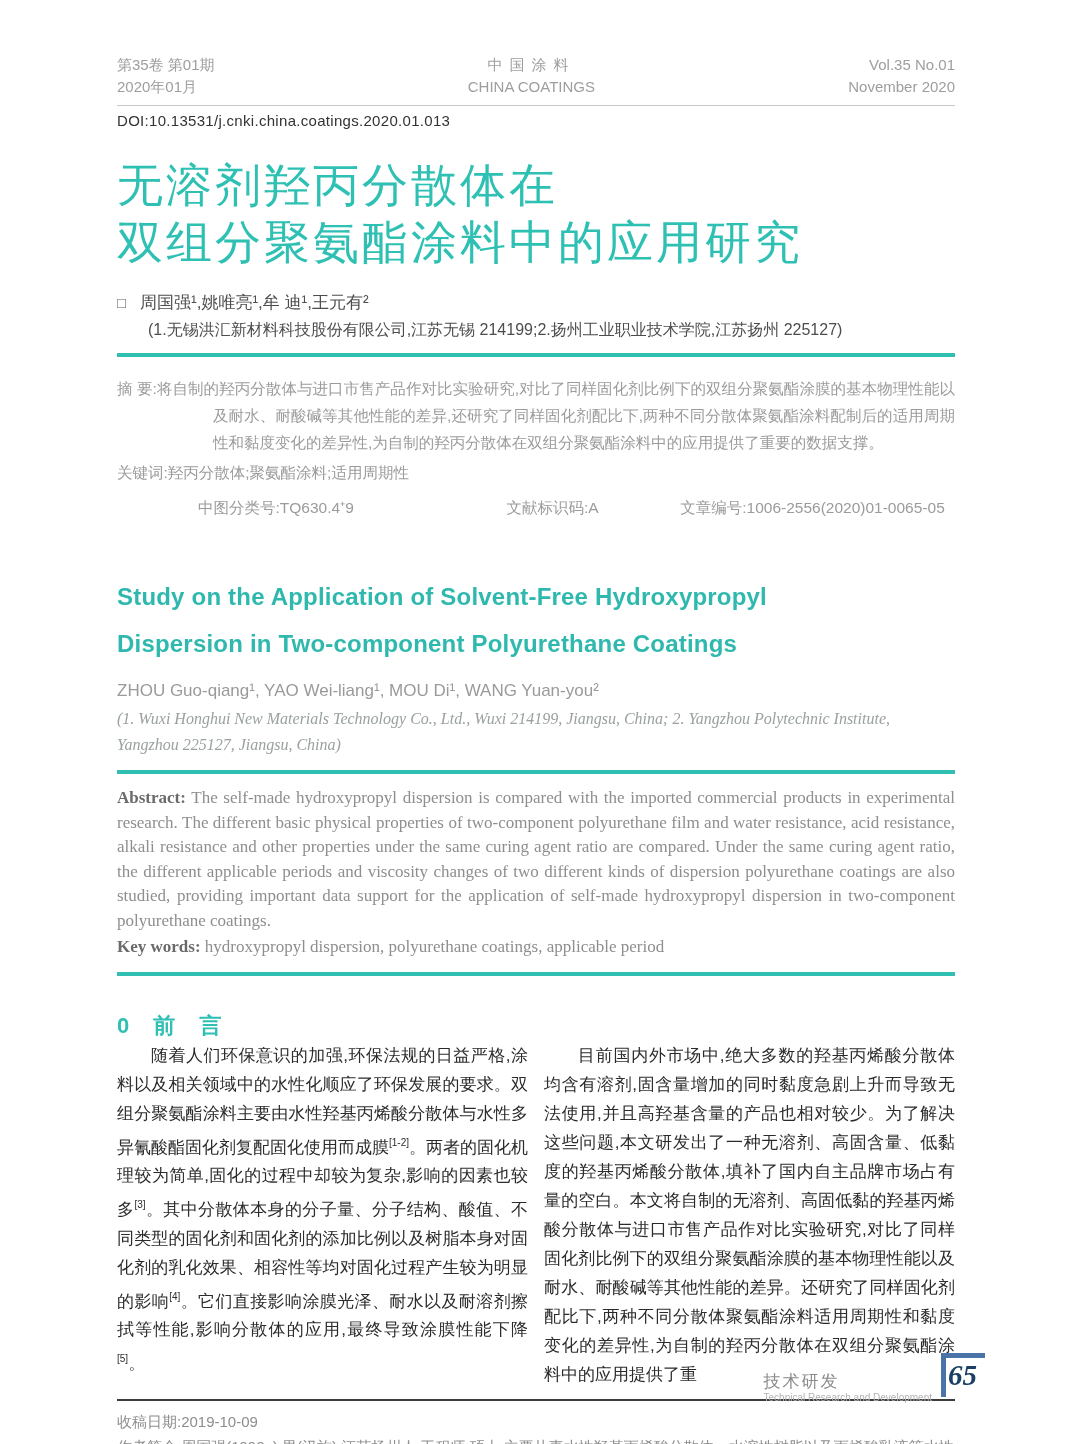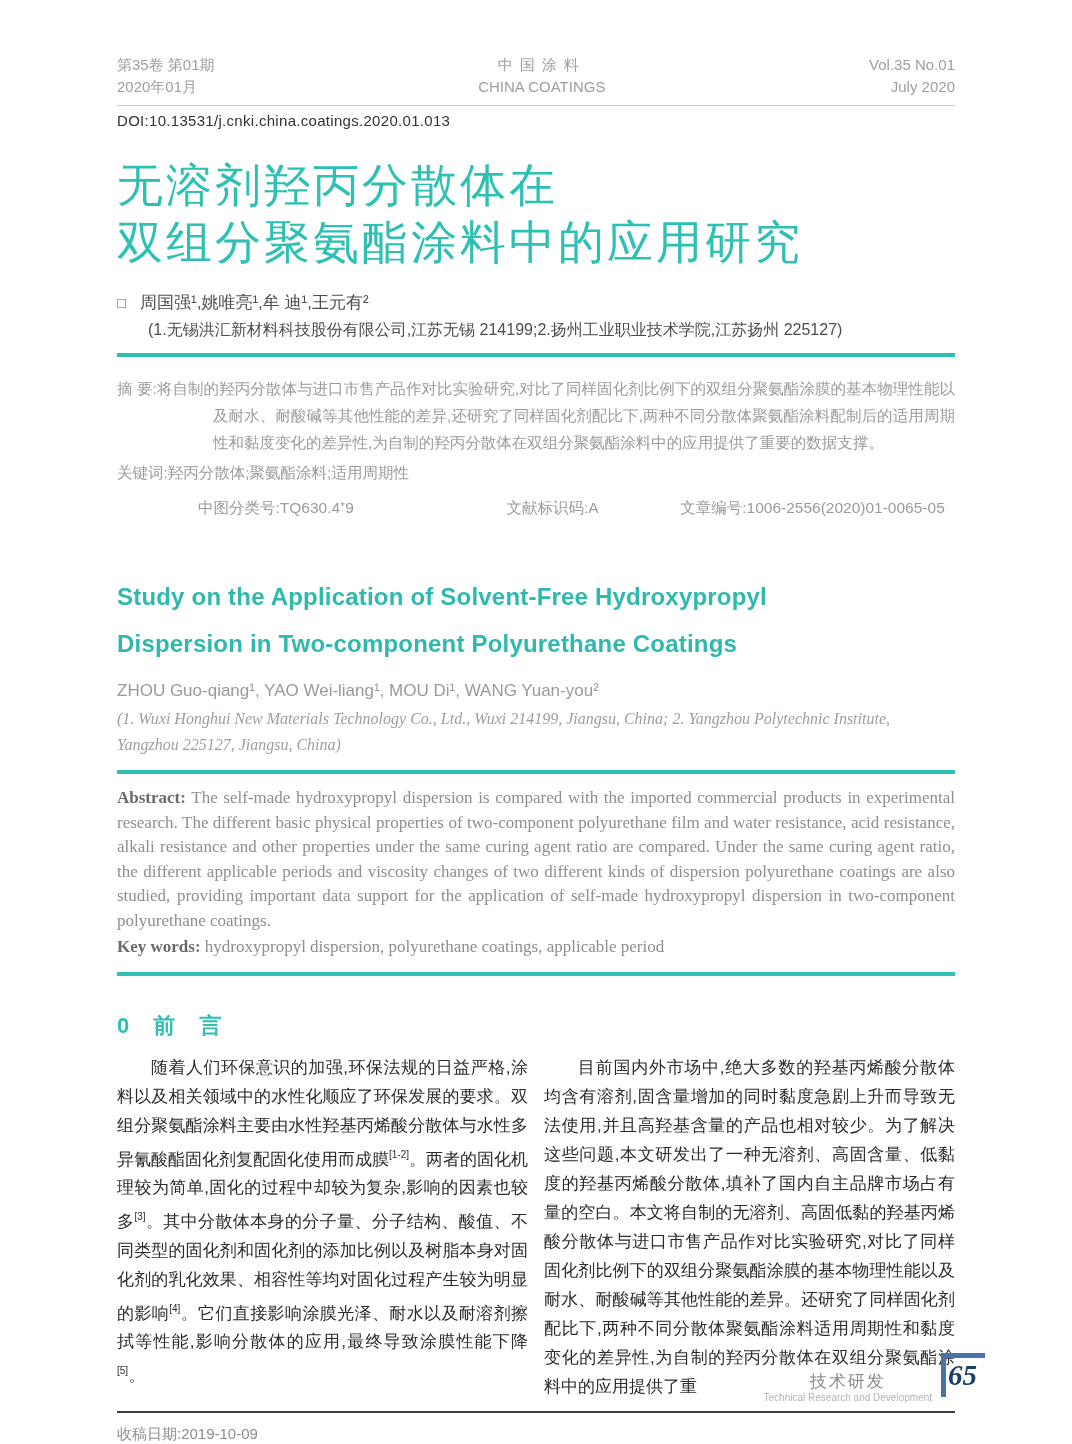--- a/index.html
+++ b/index.html
@@ -34,31 +34,31 @@
   .clc-row{display:grid;grid-template-columns:318px 235px auto;margin-top:8px;color:#9b9b9b;font-size:15.5px;text-align:center;}
   
   .en-title{margin-top:52px;color:#2fb9ae;font-weight:bold;font-size:24px;line-height:47px;letter-spacing:.2px;}
   .en-authors{margin-top:14px;font-size:17px;color:#9a9a9a;}
   .en-affil{margin-top:5px;font-family:"Liberation Serif",serif;font-style:italic;font-size:16px;line-height:26px;color:#9aa0a0;}
   .en-abs{margin-top:12px;font-family:"Liberation Serif",serif;font-size:17px;line-height:24.5px;color:#8e8e8e;text-align:justify;}
   .en-abs b{color:#6a6a6a;}
   .en-kw{margin-top:2px;}
   
   .sec-head{margin-top:35px;color:#2fbfb3;font-weight:bold;font-size:22px;letter-spacing:9px;}
-  .columns{display:flex;gap:16px;margin-top:12px;}
+  .columns{display:flex;gap:16px;}
   .col{flex:1;min-width:0;}
   .col p{margin:0;font-size:17px;line-height:29px;color:#2b2b2b;text-align:justify;text-indent:2em;}
   .col p sup{font-size:10px;color:#2b2b2b;}
   
   .foot-rule{border:none;border-top:2px solid #3c3c3c;margin:10px 0 0 0;}
   .footnotes{margin-top:8px;color:#8d8d8d;font-size:15px;line-height:25px;}
   .footnotes div{margin:0;}
   
   .page-footer{position:absolute;right:87px;bottom:40px;display:flex;align-items:flex-start;}
-  .pf-text{text-align:center;margin-right:9px;margin-top:20px;}
+  .pf-text{text-align:left;margin-right:9px;margin-top:20px;}
   .pf-text .cn{color:#8a8a8a;font-size:17px;letter-spacing:2px;line-height:18px;}
   .pf-text .en{color:#b3b3b3;font-size:10px;line-height:13px;}
   .pf-badge{border-top:5px solid #4a74a8;border-left:5px solid #4a74a8;padding:1px 8px 6px 2px;}
   .pf-badge .num{font-family:"Liberation Serif",serif;font-style:italic;font-weight:bold;font-size:29px;color:#1c3f66;line-height:32px;}
 </style>
 </head>
 <body>
 
 <div class="page">
 
@@ -66,21 +66,21 @@
     <div class="left">
       <div>第35卷 第01期</div>
       <div>2020年01月</div>
     </div>
     <div class="center">
       <div class="cn">中国涂料</div>
       <div>CHINA COATINGS</div>
     </div>
     <div class="right">
       <div>Vol.35 No.01</div>
-      <div>July 2020</div>
+      <div>November 2020</div>
     </div>
   </div>
   <hr class="header-rule">
   <div class="doi">DOI:10.13531/j.cnki.china.coatings.2020.01.013</div>
 
   <div class="cn-title">
     <div>无溶剂羟丙分散体在</div>
     <div>双组分聚氨酯涂料中的应用研究</div>
   </div>
 

